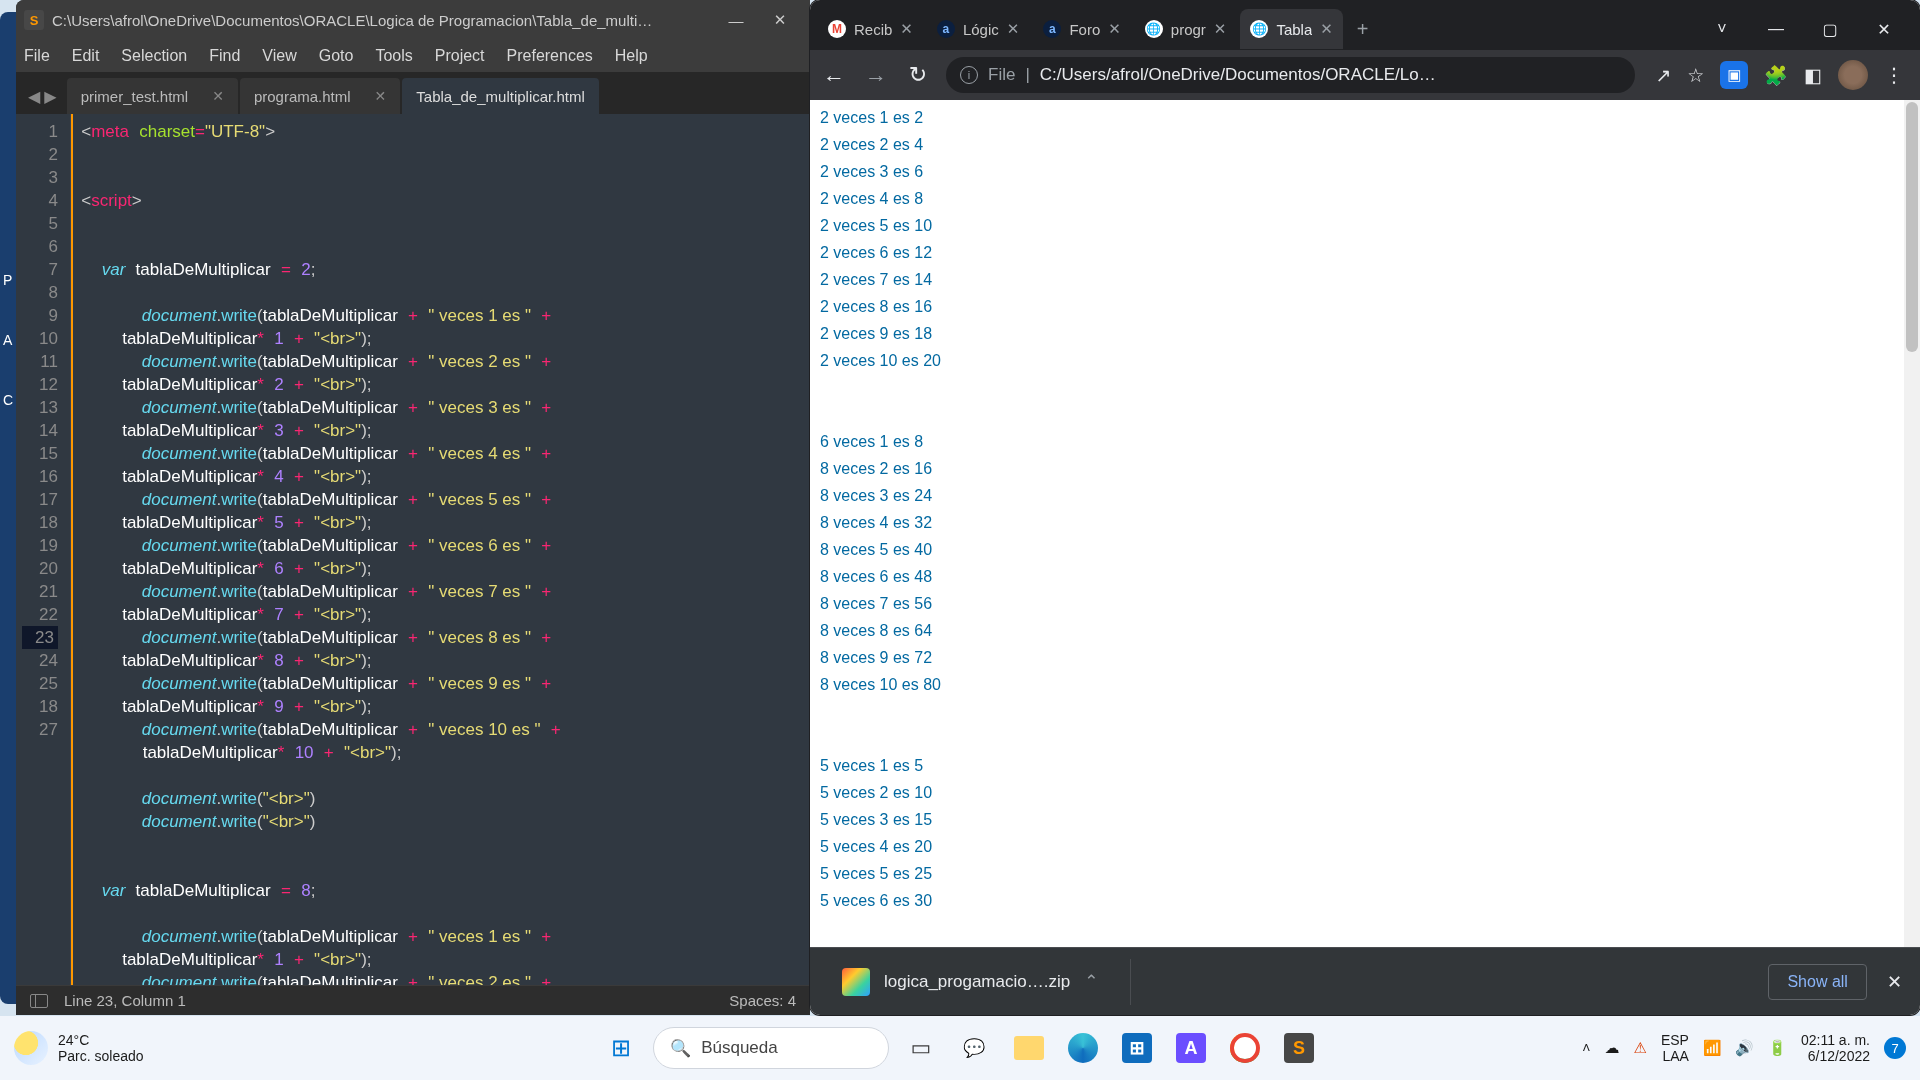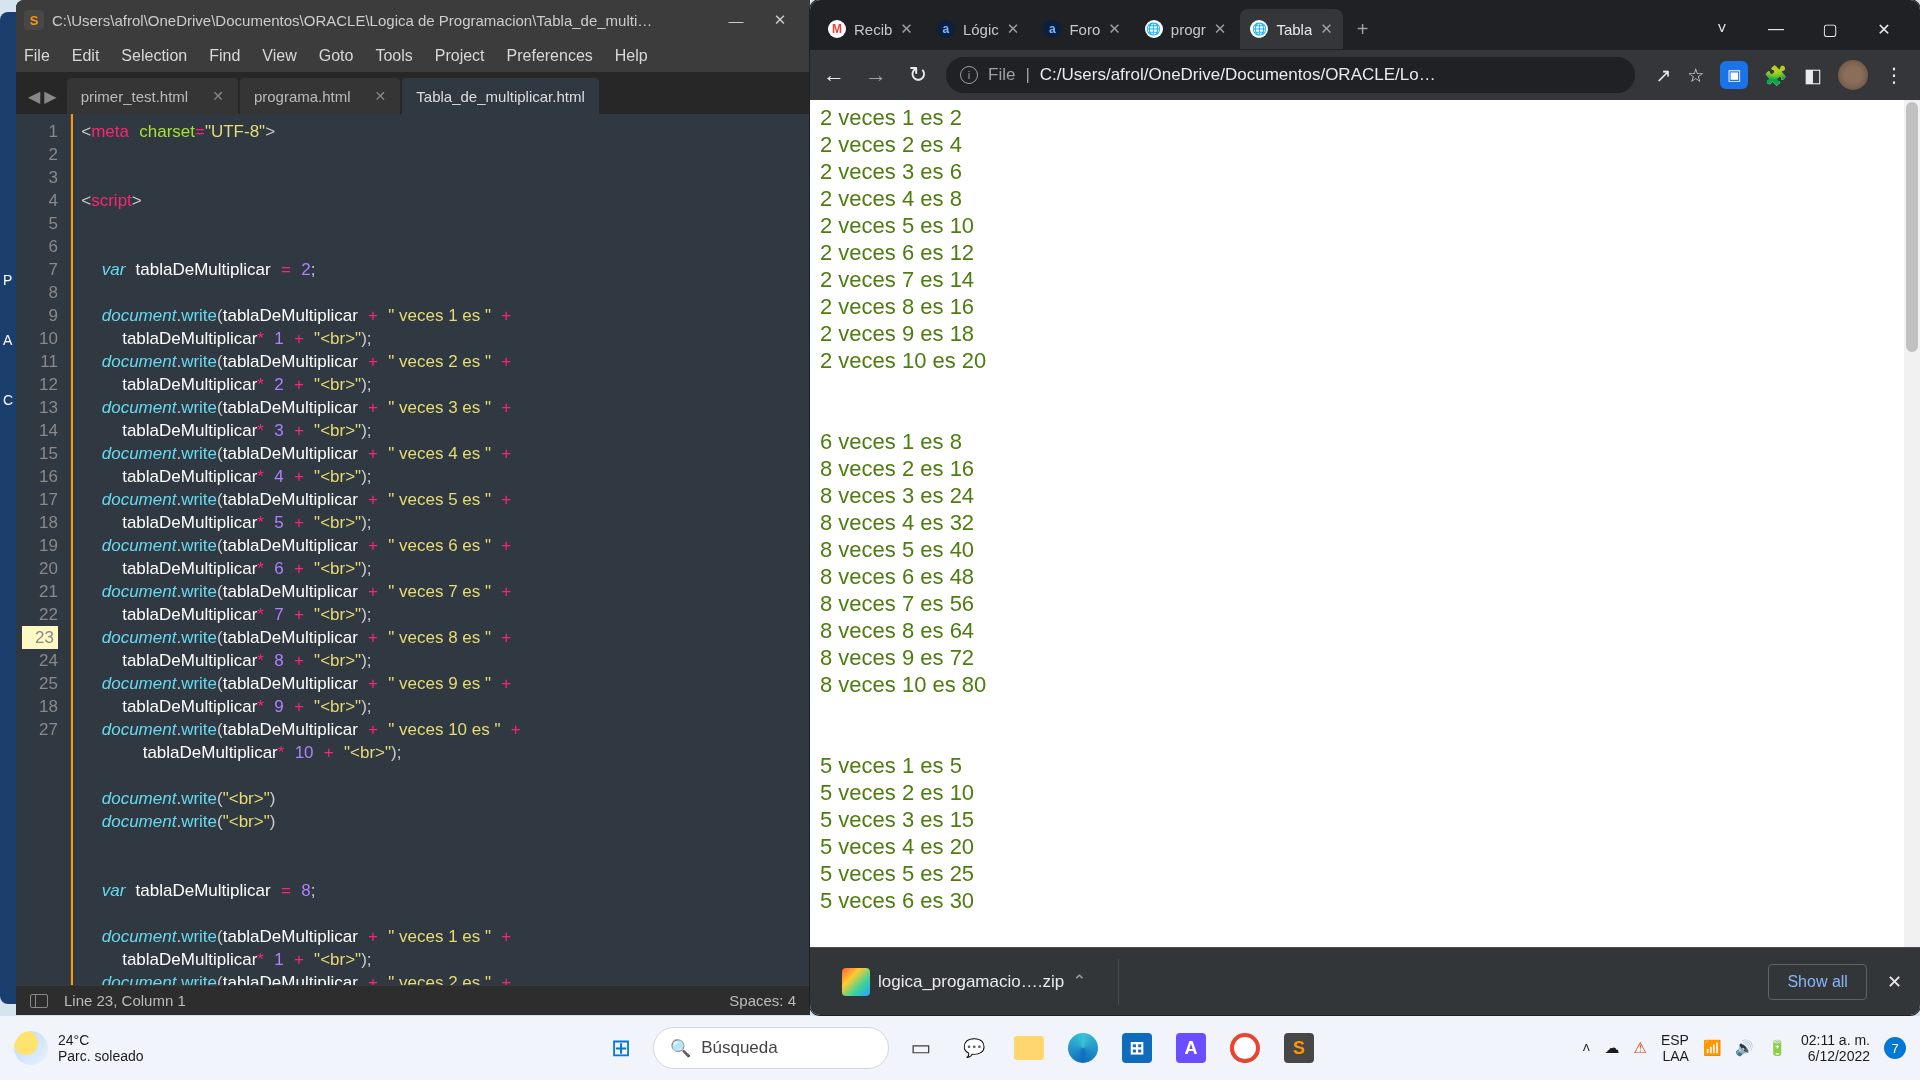--- a/index.html
+++ b/index.html
@@ -17,23 +17,23 @@
   .st-title .winbtn{ width:44px;text-align:center;font-size:15px;color:#ccc;}
   .st-menu { height:32px; background:#3c3c3c; display:flex; align-items:center; padding:0 8px; gap:22px; color:#d8d8d8; font-size:16px;}
   .st-tabs { height:42px; background:#272727; display:flex; align-items:flex-end; padding-left:8px;}
   .st-nav{ display:flex; gap:4px; align-items:center; padding:0 10px 8px 4px;}
   .st-nav span{ color:#888; font-size:16px;}
   .st-tab { height:36px; padding:0 14px; display:flex; align-items:center; gap:24px; background:#353535; color:#bbb; font-size:15px; border-radius:4px 4px 0 0; margin-right:2px; position:relative;}
   .st-tab.active{ background:#303841; color:#ddd;}
   .st-tab .x{ color:#888; font-size:14px;}
   .st-code { flex:1; display:flex; background:#303841; overflow:hidden;}
   .gutter{ background:#303841; color:#8a8a8a; font-family:Consolas,monospace; font-size:17px; text-align:right; padding:6px 12px 6px 6px; line-height:23px; user-select:none; min-width:54px;}
-  .gutter .hl{ background:#fef9c3; display:inline-block; width:100%; padding-right:4px;}
+  .gutter .hl{ background:#0f172a; display:inline-block; width:100%; padding-right:4px;}
   .code{ flex:1; font-family:Consolas,monospace; font-size:17px; color:#d8d8d8; padding:6px 0; line-height:23px; white-space:pre; position:relative; border-left:1px solid #3b4450;}
-  .code::after{ content:""; position:absolute; left:0; top:0; bottom:0; width:2px; background:#ff9800;} .tag{color:#f92672;} .attr{color:#a6e22e;} .str{color:#e6db74;} .num{color:#ae81ff;} .fn{color:#66d9ef;} .op{color:#f92672;} .var{color:#fff;} .pun{color:#ccc;} .type{color:#66d9ef;font-style:italic;} .obj{color:#66d9ef;font-style:italic;}
+  .code::after{ content:""; position:absolute; left:0; top:0; bottom:0; width:2px; background:#ff9800;} .tag{color:#f92672;} .attr{color:#a6e22e;} .str{color:#e6db74;} .num{color:#ae81ff;} .fn{color:#66d9ef;} .op{color:#f92672;} .var{color:#fff;} .pun{color:#ccc;} .type{color:#66d9ef;font-style:italic;} .obj{color:#66d9ef;font-style:italic;margin-left:40px;}
   .st-status{ height:30px; background:#2d2d2d; color:#bbb; font-size:15px; display:flex; align-items:center; padding:0 14px; gap:16px; border-top:1px solid #3a3a3a;}
   .st-status .spacer{flex:1;}
   .st-status .pane{width:18px;height:14px;border:1px solid #888;border-radius:2px;position:relative;}
   .st-status .pane::after{content:"";position:absolute;left:4px;top:0;bottom:0;width:1px;background:#888;}
 
   
   .chrome{ position:absolute; left:810px; top:0; width:1110px; height:1015px; background:#fff; border-radius:10px; overflow:hidden; box-shadow:0 0 0 1px #1f2023; display:flex; flex-direction:column;}
   .ch-top{ background:#202124; padding:8px 8px 0 8px; display:flex; align-items:center; height:50px;}
   .ch-tab{ height:40px; display:flex; align-items:center; gap:8px; padding:0 10px; color:#c7c7c7; font-size:15px; border-radius:8px 8px 0 0; margin-right:4px; max-width:150px;}
   .ch-tab.active{ background:#35363a; color:#e8eaed;}
@@ -46,27 +46,27 @@
   .ch-addr{ background:#35363a; height:50px; display:flex; align-items:center; padding:0 10px; gap:14px;}
   .ch-addr .navbtn{ color:#9aa0a6; font-size:22px; width:28px; text-align:center;}
   .ch-addr .navbtn.en{ color:#e8eaed;}
   .omni{ flex:1; height:36px; background:#202124; border-radius:18px; display:flex; align-items:center; padding:0 14px; gap:10px; color:#e8eaed; font-size:17px;}
   .omni .info{ width:18px;height:18px;border:1.5px solid #9aa0a6;border-radius:50%;display:flex;align-items:center;justify-content:center;font-size:11px;color:#9aa0a6;}
   .omni .file{color:#9aa0a6;}
   .omni .sep{color:#9aa0a6;}
   .ch-actions{ display:flex; align-items:center; gap:16px; color:#e8eaed; font-size:19px; padding:0 6px;}
   .ch-actions .avatar{ width:30px;height:30px;border-radius:50%;background:#5f6368; background:radial-gradient(circle,#8a6d5a 40%,#5f4a3a 100%);}
   .ch-actions .dotmenu{font-size:20px;}
-  .page{ flex:1; background:#fff; font-family:"Times New Roman",serif; font-size:22px; color:#4d7c0f; padding:4px 10px; overflow:hidden; position:relative;}
+  .page{ flex:1; background:#fff; font-family:"Times New Roman",serif; font-size:16px; color:#0369a1; padding:4px 10px; overflow:hidden; position:relative;}
   .page .line{ line-height:27px;}
   .page .last{ height:22px; overflow:hidden;}
   .page-scroll{ position:absolute; right:0; top:0; bottom:0; width:16px; background:#f1f1f1;}
   .page-scroll .thumb{ position:absolute; left:2px; right:2px; top:2px; height:250px; background:#c1c1c1; border-radius:6px;}
   .dlbar{ height:68px; background:#323639; border-top:1px solid #4a4d51; display:flex; align-items:center; padding:0 18px; color:#e8eaed; font-size:17px;}
-  .dlitem{ display:flex; align-items:center; gap:8px; padding:8px 14px; border-radius:24px; }
+  .dlitem{ display:flex; align-items:center; gap:14px; padding:8px 14px; border-radius:24px; }
   .dlitem .ficon{ width:28px;height:28px;background:linear-gradient(135deg,#ff5e3a,#ffcb2e,#3ad29f,#2e9fff);border-radius:4px;}
   .dlitem .chev{color:#9aa0a6;}
   .dlvsep{ width:1px; height:46px; background:#4a4d51; margin-left:18px;}
   .dlbar .spacer{flex:1;}
   .showall{ border:1px solid #5f6368; color:#8ab4f8; padding:8px 18px; border-radius:4px; font-size:16px;}
   .dlclose{ color:#e8eaed; font-size:18px; margin-left:20px;}
 
   
   .taskbar{ position:absolute; left:0; bottom:0; width:1920px; height:64px; background:rgba(243,246,252,0.92); backdrop-filter:blur(6px); display:flex; align-items:center; padding:0 14px;}
   .weather{ display:flex; align-items:center; gap:10px;}

